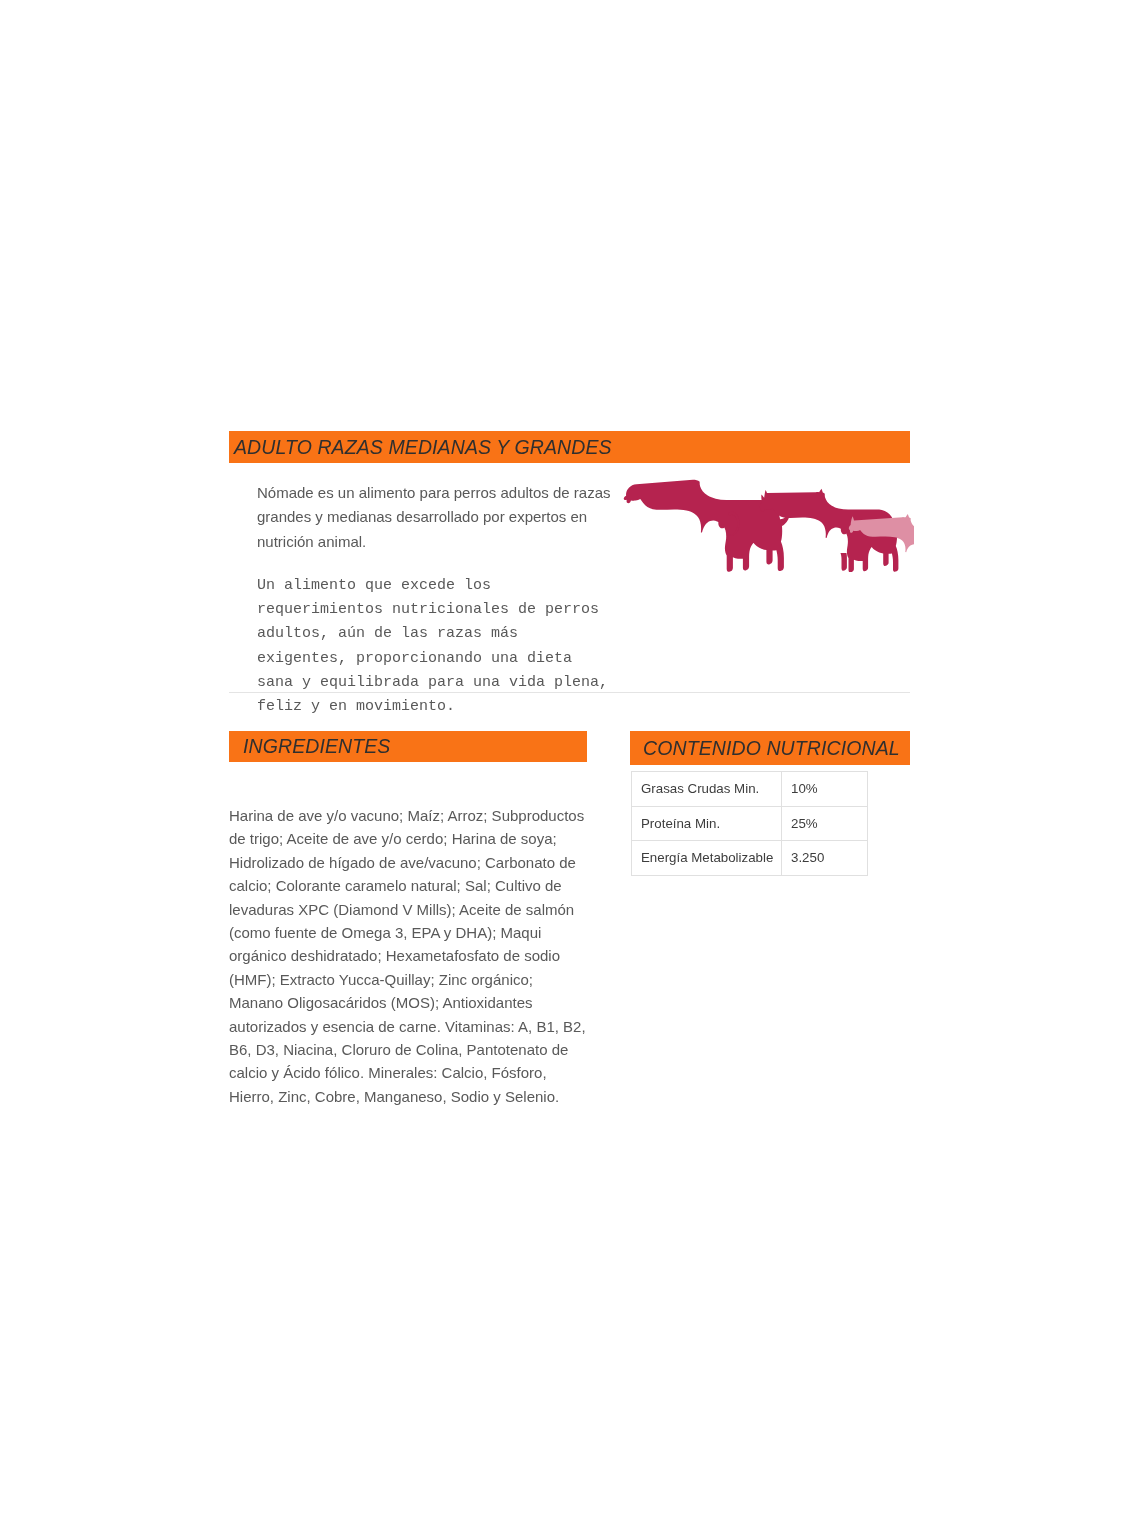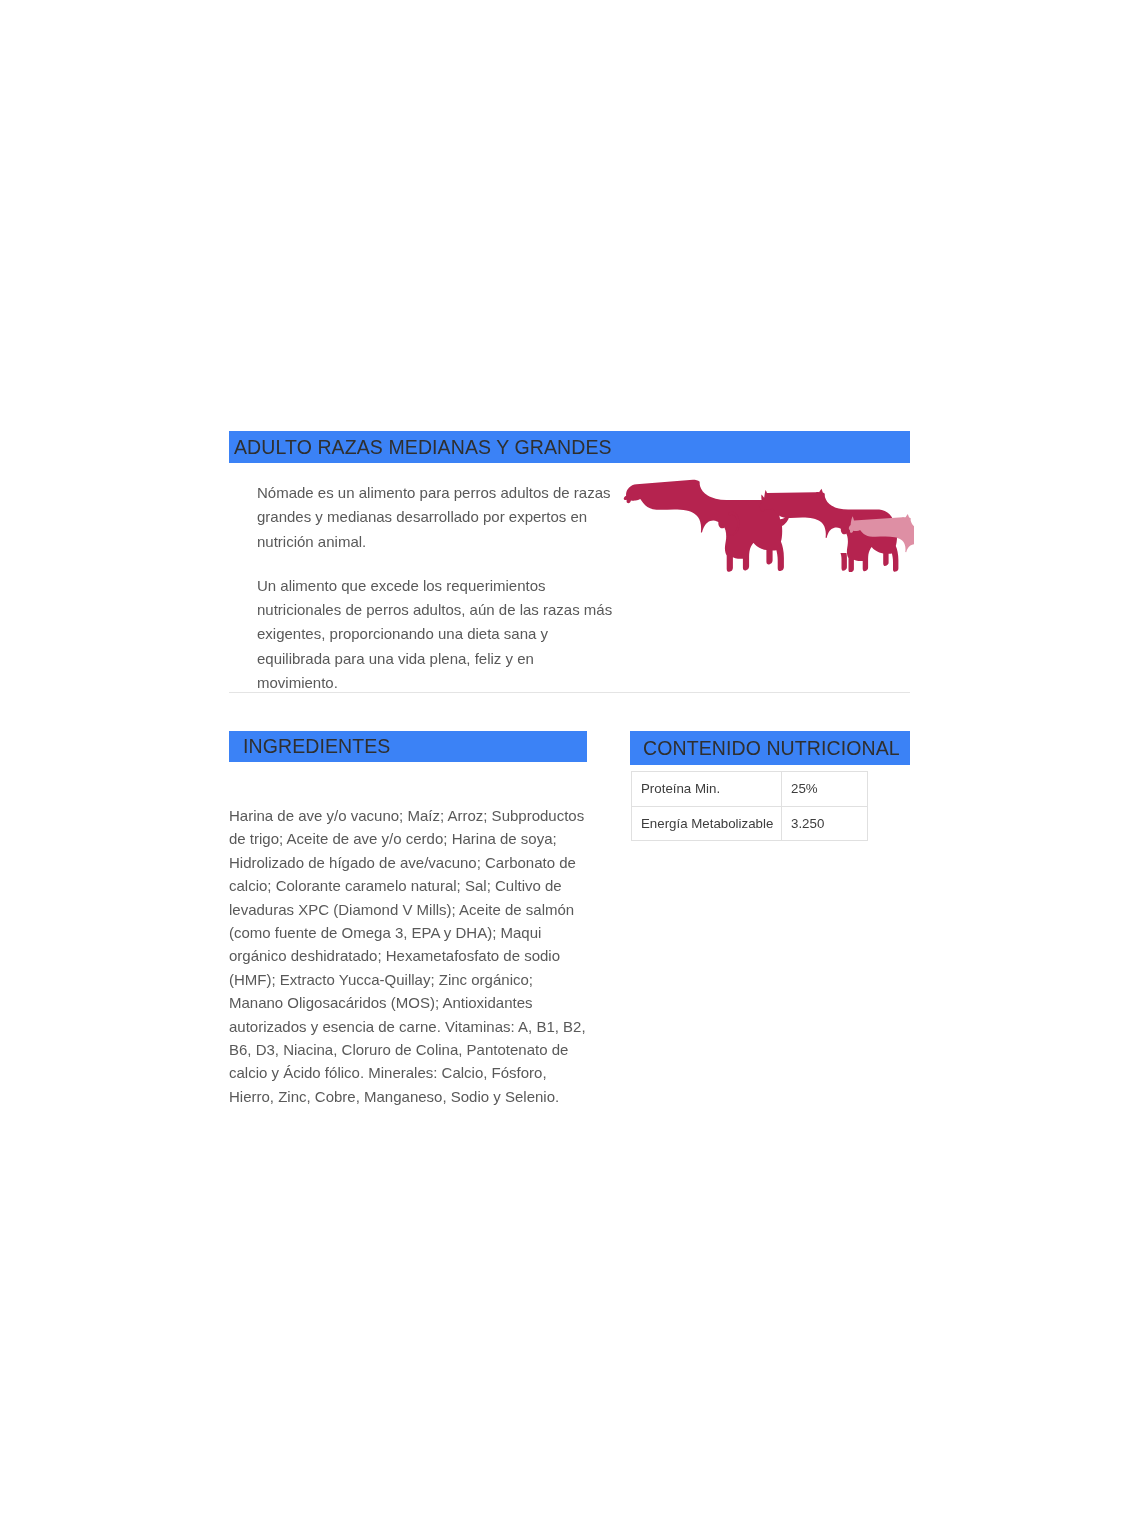--- a/index.html
+++ b/index.html
@@ -18,24 +18,25 @@
     position: absolute;
     left: 0;
     top: 0;
     width: 1140px;
     height: 1520px;
     background: #ffffff;
   }
 
   
   .band {
-    background: #3b82f6;
+    background: #f97316;
     display: flex;
     align-items: center;
     box-sizing: border-box;
+    font-style: italic;
   }
   .band-title {
     font-size: 19.5px;
     font-weight: 400;
     letter-spacing: 0.1px;
     color: #2f2f2f;
     white-space: nowrap;
   }
 
   #main-band {
@@ -54,21 +55,21 @@
     top: 481px;
     width: 360px;
     margin-left: 28px;
   }
   .body-par {
     font-size: 15px;
     line-height: 24.3px;
     color: #595959;
     margin: 0 0 20px 0;
   }
-  .body-par:last-child { margin-bottom: 0; }
+  .body-par:last-child { margin-bottom: 0; font-family: Liberation Mono, monospace; }
 
   
   #dogs {
     position: absolute;
     left: 618px;
     top: 472px;
     width: 296px;
     height: 100px;
   }
 
@@ -327,20 +328,24 @@
     <span class="band-title">INGREDIENTES</span>
   </div>
   <div id="ing-body">Harina de ave y/o vacuno; Maíz; Arroz; Subproductos de trigo; Aceite de ave y/o cerdo; Harina de soya; Hidrolizado de hígado de ave/vacuno; Carbonato de calcio; Colorante caramelo natural; Sal; Cultivo de levaduras XPC (Diamond V Mills); Aceite de salmón (como fuente de Omega 3, EPA y DHA); Maqui orgánico deshidratado; Hexametafosfato de sodio (HMF); Extracto Yucca-Quillay; Zinc orgánico; Manano Oligosacáridos (MOS); Antioxidantes autorizados y esencia de carne. Vitaminas: A, B1, B2, B6, D3, Niacina, Cloruro de Colina, Pantotenato de calcio y Ácido fólico. Minerales: Calcio, Fósforo, Hierro, Zinc, Cobre, Manganeso, Sodio y Selenio.</div>
 
   <div class="band" id="nut-band">
     <span class="band-title">CONTENIDO NUTRICIONAL</span>
   </div>
   <table id="nut-table">
     <tbody>
         <tr>
+          <td>Grasas Crudas Min.</td>
+          <td class="val">10%</td>
+        </tr>
+        <tr>
           <td>Proteína Min.</td>
           <td class="val">25%</td>
         </tr>
         <tr>
           <td>Energía Metabolizable</td>
           <td class="val">3.250</td>
         </tr>
       </tbody>
   </table>
 

